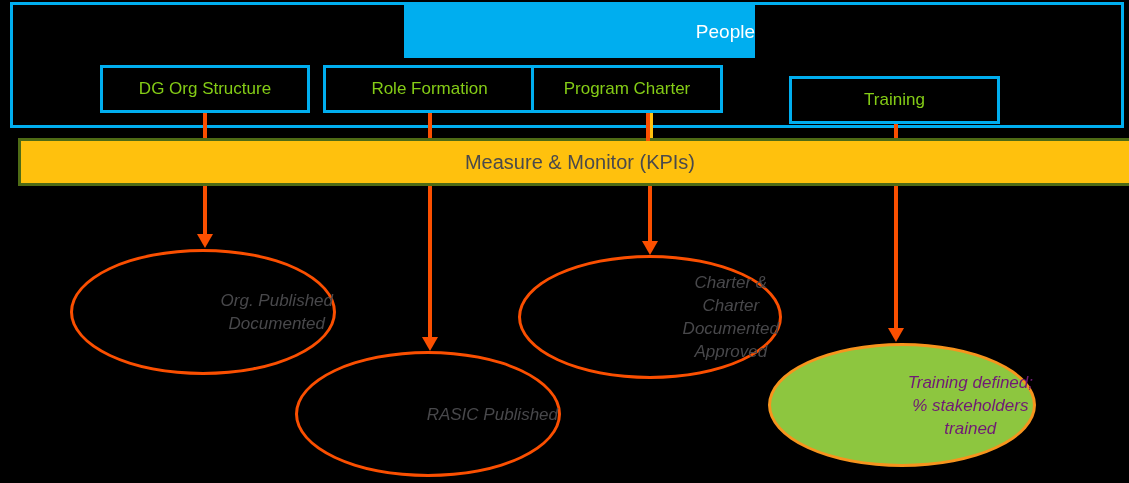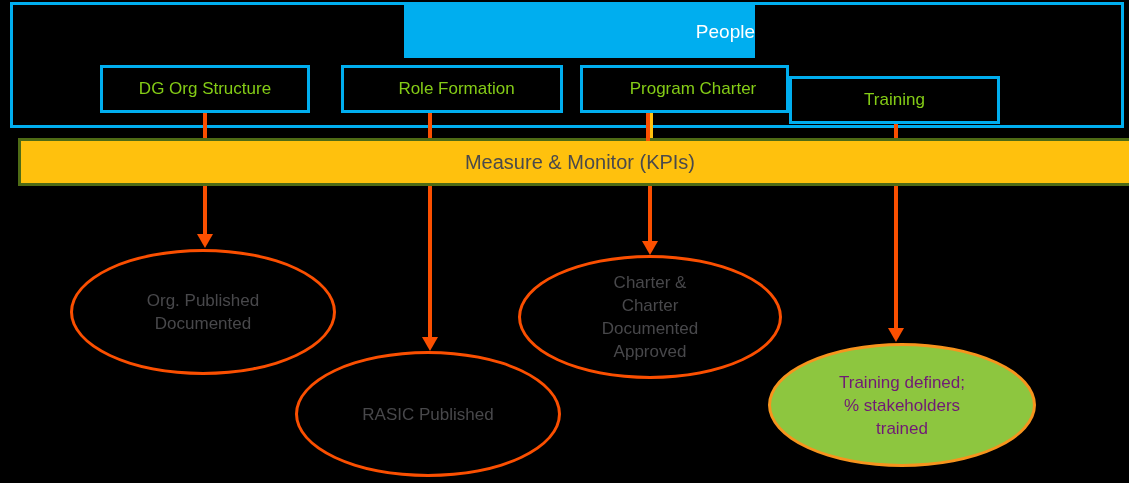--- a/index.html
+++ b/index.html
@@ -10,40 +10,40 @@
   .outer-box{position:absolute;left:10px;top:2px;width:1108px;height:120px;
     border:3px solid #00AEEF;background:#000;}
 
   .people-box{position:absolute;left:404px;top:5px;width:351px;height:53px;
     background:#00AEEF;display:flex;align-items:center;justify-content:flex-end;
     color:#fff;font-size:19px;z-index:3;}
 
   .cat-box{position:absolute;top:65px;height:42px;border:3px solid #00AEEF;background:#000;
     display:flex;align-items:center;justify-content:center;color:#84cc16;font-size:17px;z-index:2;}
   .cat-1{left:100px;width:204px;}
-  .cat-2{left:341px;width:207px;padding-left:9px;}
-  .cat-3{left:580px;width:186px;padding-left:17px;}
+  .cat-2{left:323px;width:207px;}
+  .cat-3{left:531px;width:186px;}
   .cat-4{left:789px;width:205px;margin-top:11px;}
 
   
   .kpi-bar{position:absolute;left:18px;top:138px;width:1118px;height:42px;
     background:#FFC10D;border:3px solid #4E6B15;display:flex;align-items:center;justify-content:center;
     color:#4A4A4C;font-size:20px;z-index:4;}
 
   
   .vline{position:absolute;width:4px;background:#FB4F00;z-index:1;}
   .vline-yellow{position:absolute;width:3px;background:#FFC10D;z-index:2;}
   .arrow-head{position:absolute;width:0;height:0;z-index:1;
     border-left:8px solid transparent;border-right:8px solid transparent;
     border-top:14px solid #FB4F00;}
 
   
   .ellipse{position:absolute;border-radius:50%;border:3px solid #FB4F00;background:transparent;
-    display:flex;align-items:center;justify-content:center;text-align:center;
-    color:#48484B;font-size:17px;line-height:23px;z-index:2;}
+    display:flex;align-items:center;justify-content:flex-end;text-align:center;
+    color:#48484B;font-size:17px;line-height:23px;z-index:2;font-style:italic;}
   .ell-1{left:70px;top:249px;width:260px;height:120px;}
   .ell-2{left:295px;top:351px;width:260px;height:120px;}
   .ell-3{left:518px;top:255px;width:258px;height:118px;}
   .ell-4{left:768px;top:343px;width:262px;height:118px;border-color:#F7941D;background:#8DC63F;color:#701a75;}
   .ellipse span{display:block;}
 </style>
 </head>
 <body>
 
 <div class="stage">

